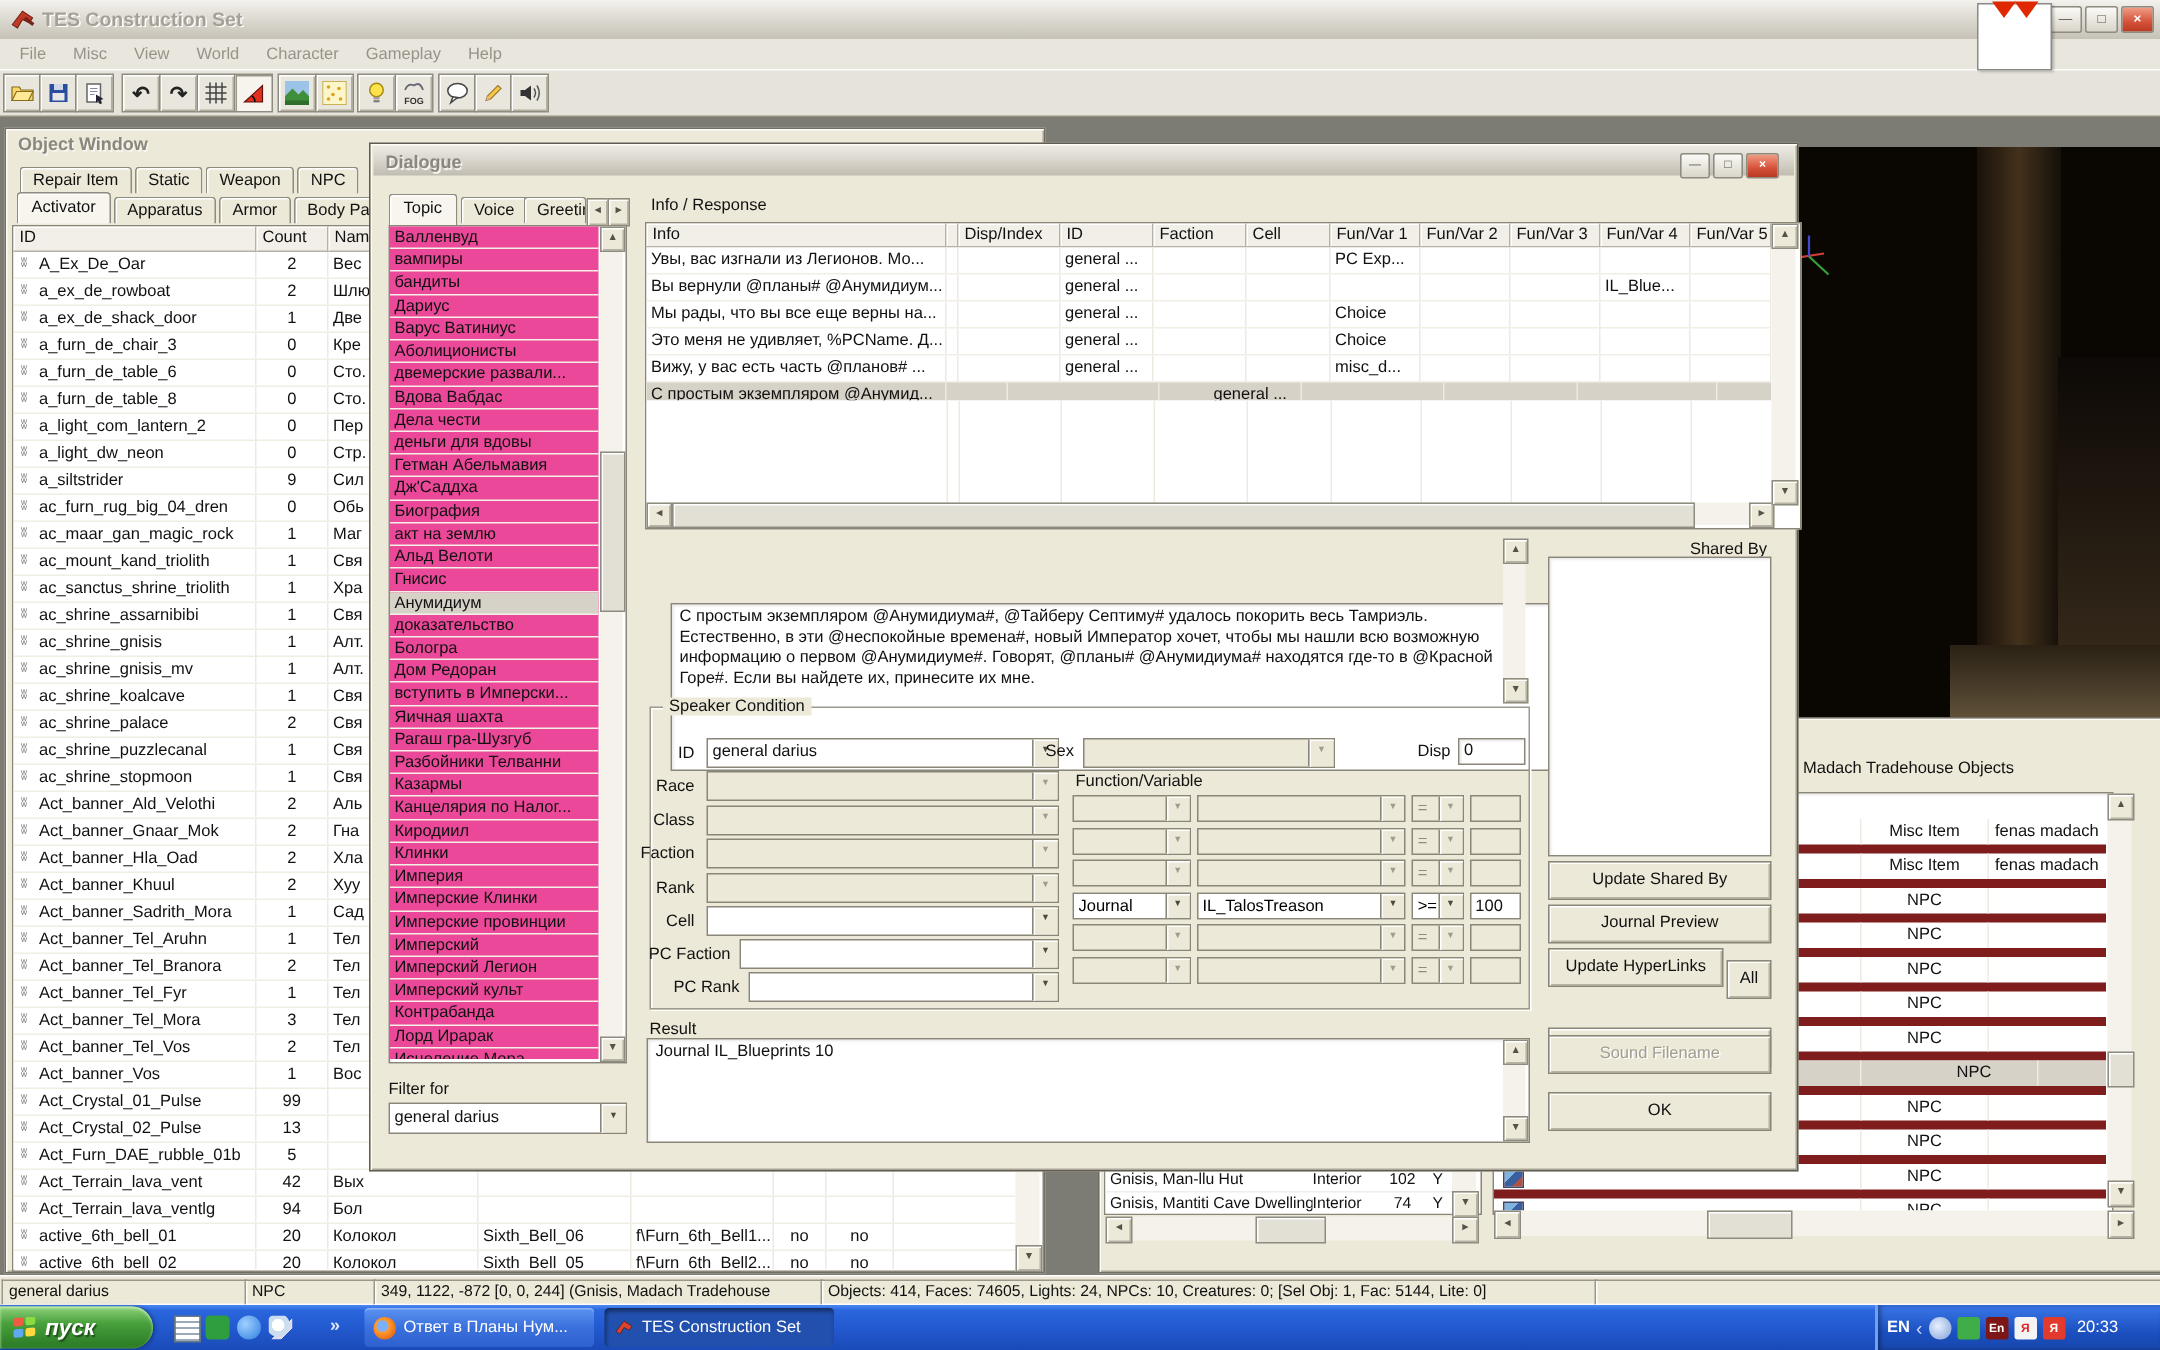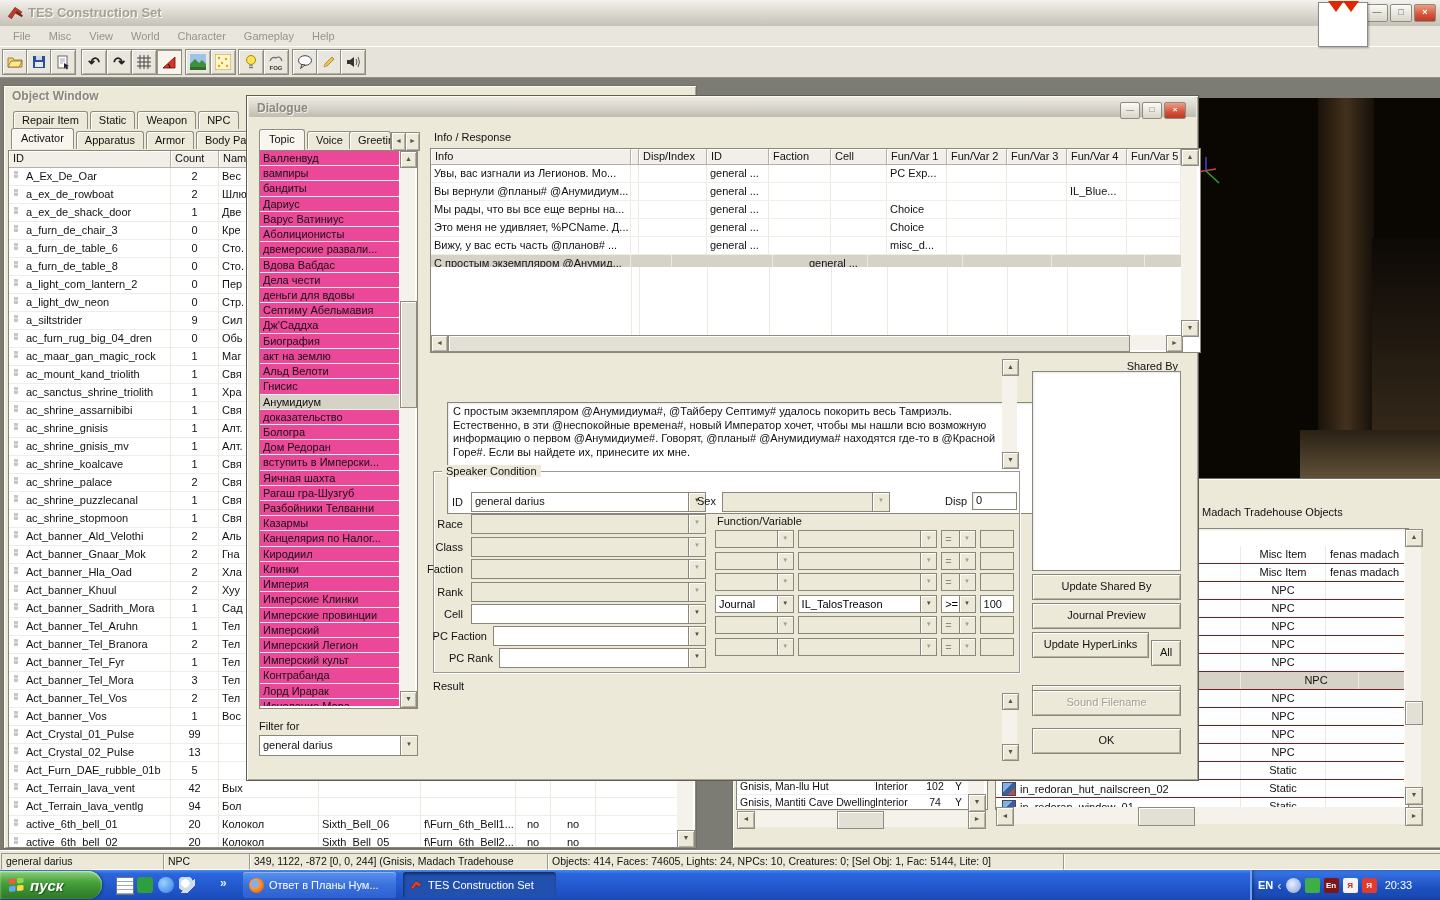--- a/index.html
+++ b/index.html
@@ -97,21 +97,21 @@
     box-shadow:inset 1px 1px 0 #fff;font-size:6px;color:#a09c90;text-align:center;line-height:15px;}
   .fvc .ar::before{content:"▼";}
   .fvv{background:#ece9d8;border:1px solid #8a8678;line-height:16px;padding-left:3px;}
   .fvrow.on .fvc,.fvrow.on .fvv{background:#fff;}
   .fvrow.on .tx{color:#000;}
   .fvrow.on .ar::before{color:#4d4a42;}
   .lbl{position:absolute;line-height:12px;}
   .rlbl{text-align:right;}
   
   #cellview{left:732px;top:478px;width:708px;height:369px;z-index:10;}
-  .cvrow{display:grid;grid-template-columns:245px 85px 78px;height:17px;line-height:16px;border-bottom:1px solid #7f1d1d;}
+  .cvrow{display:grid;grid-template-columns:245px 85px 78px;height:17px;line-height:16px;border-bottom:6px solid #7f1d1d;}
   .cvrow span{overflow:hidden;white-space:nowrap;}
   .cvid{padding-left:6px;display:flex;align-items:center;gap:4px;border-right:1px solid #eceae1;}
   .cvic{width:12px;height:12px;flex:0 0 12px;border:1px solid #446;
     background:linear-gradient(135deg,#7fb3e0 0 40%,#3a5f9e 40% 70%,#b65040 70%);}
   .cvty{text-align:center;border-right:1px solid #eceae1;}
   .cvow{padding-left:4px;}
   .clrow{display:grid;grid-template-columns:138px 46px 28px 19px;height:15px;line-height:14px;font-size:10.5px;border-bottom:1px solid #eee;}
   .clrow span{overflow:hidden;white-space:nowrap;}
   .cl-n{padding-left:3px;} .cl-v,.cl-f{text-align:center;}
   
@@ -814,21 +814,21 @@
     <div class="trow"><span>Валленвуд</span></div>
         <div class="trow"><span>вампиры</span></div>
         <div class="trow"><span>бандиты</span></div>
         <div class="trow"><span>Дариус</span></div>
         <div class="trow"><span>Варус Ватиниус</span></div>
         <div class="trow"><span>Аболиционисты</span></div>
         <div class="trow"><span>двемерские развали...</span></div>
         <div class="trow"><span>Вдова Вабдас</span></div>
         <div class="trow"><span>Дела чести</span></div>
         <div class="trow"><span>деньги для вдовы</span></div>
-        <div class="trow"><span>Септиму Абельмавия</span></div>
+        <div class="trow"><span>Гетман Абельмавия</span></div>
         <div class="trow"><span>Дж'Саддха</span></div>
         <div class="trow"><span>Биография</span></div>
         <div class="trow"><span>акт на землю</span></div>
         <div class="trow"><span>Альд Велоти</span></div>
         <div class="trow"><span>Гнисис</span></div>
         <div class="trow sel"><span>Анумидиум</span></div>
         <div class="trow"><span>доказательство</span></div>
         <div class="trow"><span>Бологра</span></div>
         <div class="trow"><span>Дом Редоран</span></div>
         <div class="trow"><span>вступить в Имперски...</span></div>
@@ -1142,20 +1142,23 @@
           <span class="fvc" style="width:33px;">
             <span class="tx">=</span>
             <span class="ar"></span>
           </span>
           <span class="fvv" style="width:30px;"></span>
         </div>
       </div>
 
     
     <div class="abs lbl" style="left:186px;top:584px;">Result</div>
+    <div class="abs inset" style="left:184px;top:596px;width:587px;height:68px;">
+      <div style="padding:2px 20px 2px 5px;line-height:13.5px;">Journal IL_Blueprints 10</div>
+    </div>
     <div class="sbt" style="left:755px;top:597px;width:15px;height:66px;"></div>
     <div class="sbb g-up" style="left:755px;top:597px;width:15px;height:15px;"></div>
     <div class="sbb g-dn" style="left:755px;top:648px;width:15px;height:15px;"></div>
 
     
     <div class="abs btn3d" style="left:785px;top:478px;width:147px;height:24px;line-height:22px;">Update Shared By</div>
     <div class="abs btn3d" style="left:785px;top:507px;width:147px;height:24px;line-height:22px;">Journal Preview</div>
     <div class="abs btn3d" style="left:785px;top:536px;width:115px;height:24px;line-height:22px;">Update HyperLinks</div>
     <div class="abs btn3d" style="left:904px;top:544px;width:28px;height:24px;line-height:22px;">All</div>
     <div class="abs btn3d" style="left:785px;top:589px;width:147px;height:24px;line-height:22px;">Error Check Results</div>

